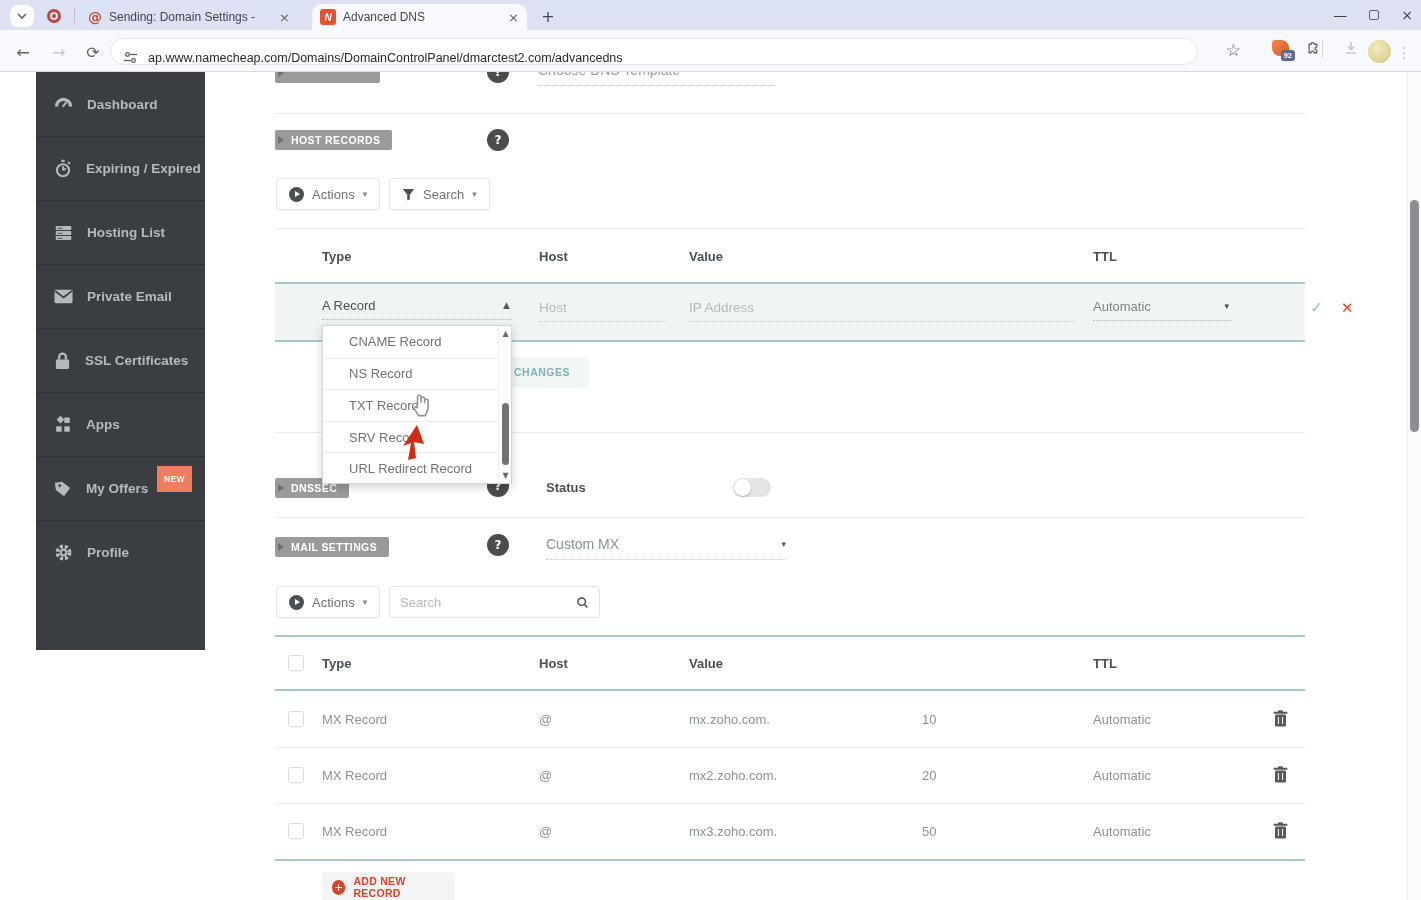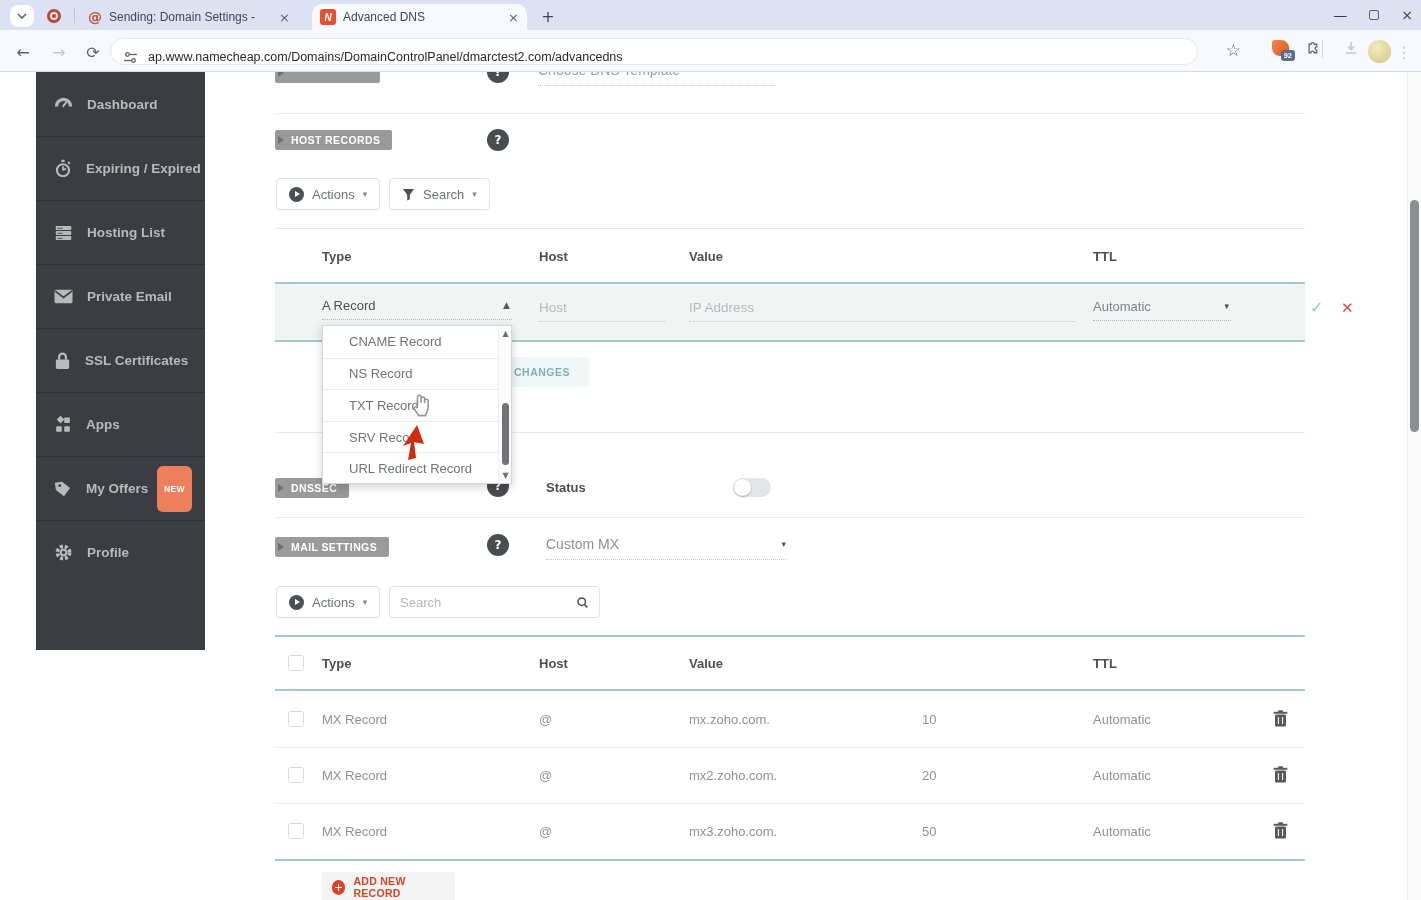--- a/index.html
+++ b/index.html
@@ -34,21 +34,21 @@
   .win-controls { position:absolute; right:8px; top:4px; display:flex; gap:22px; align-items:center; height:22px; color:#3c4043; }
   .win-min { font-size:14px; }
   .win-max { width:10px; height:10px; border:1.5px solid #5f6368; border-radius:2px; }
   .win-close { font-size:14px; }
 
   .toolbar { position:absolute; left:0; top:30px; right:0; height:42px; background:#f8f9fe; border-bottom:1px solid #d7dae3; }
   .nav-ic { position:absolute; top:11px; width:22px; height:22px; display:flex; align-items:center; justify-content:center;
     font-size:16px; color:#5f6368; }
   .nav-ic.dis { color:#c4c7ce; }
   .omnibox { position:absolute; left:110px; top:8px; width:1088px; height:27px; background:#ffffff;
-    border:1px solid #e4e6f0; border-radius:14px; display:flex; align-items:flex-end; padding:0 12px; gap:10px; }
+    border:1px solid #e4e6f0; border-radius:14px; display:flex; align-items:flex-start; padding:12px 12px; gap:10px; }
   .url-text { font-size:12.5px; color:#27292e; white-space:nowrap; }
   .tb-right { position:absolute; top:10px; display:flex; align-items:center; }
   .ext-ic { position:relative; width:17px; height:16px; background:linear-gradient(135deg,#f08a4b,#df5426);
     border-radius:3px 8px 3px 8px;margin-left:23px; }
   .ext-badge { position:absolute; right:-6px; bottom:-5px; background:#5b6a8f; color:#fff; font-size:7.5px;
     padding:1px 3px; border-radius:3px; font-weight:bold; }
   .tb-sep { width:1px; height:18px; background:#d4d7e2; margin:0 10px; }
   .avatar { width:23px; height:23px; border-radius:50%;
     background:radial-gradient(circle at 40% 35%, #f4ecbe, #dcd093 70%, #cfc284); filter:blur(0.4px); }
 
@@ -60,21 +60,21 @@
   .sidebar { position:absolute; left:36px; top:72px; width:169px; height:578px; background:#3a3e42; z-index:3; }
   .side-item { position:relative; height:64px; display:flex; align-items:center; gap:14px; padding-left:18px;
     color:#b7babd; font-size:13.5px; font-weight:bold; border-top:1px solid #2e3134; }
   .side-item:first-child { border-top:none; }
   .side-item svg { flex:0 0 auto; }
   .side-item.active { background:#a9ced3; color:#ffffff; border-top-color:#a9ced3; }
   .side-item.active + .side-item { border-top-color:#2e3134; }
   .side-item.active::after { content:""; position:absolute; right:0; top:50%; margin-top:-9px;
     border-top:9px solid transparent; border-bottom:9px solid transparent; border-right:10px solid #ffffff; }
   .new-badge { position:absolute; right:13px; top:9px; background:#ef7f5c; color:#fff; font-size:8.5px;
-    font-weight:bold; letter-spacing:.4px; padding:18px 7px; border-radius:6px; }
+    font-weight:bold; letter-spacing:.4px; padding:8px 7px; border-radius:0; }
 
   
   .main { position:absolute; left:205px; top:72px; width:1216px; height:828px; background:#fff; overflow:hidden; }
 
   .section-badge { position:absolute; height:20px; background:#9a9a9a; color:#fff; font-size:10.5px;
     font-weight:bold; letter-spacing:.4px; display:flex; align-items:center; padding:0 12px 0 16px; border-radius:2px; }
   .section-badge::before { content:""; position:absolute; left:3px; top:50%; margin-top:-4px;
     border-top:4px solid transparent; border-bottom:4px solid transparent; border-left:6px solid #6f6f6f; }
   .q-circle { position:absolute; width:22px; height:22px; border-radius:50%; background:#4a4d50; color:#fff;
     font-size:12px; font-weight:bold; display:flex; align-items:center; justify-content:center; }

